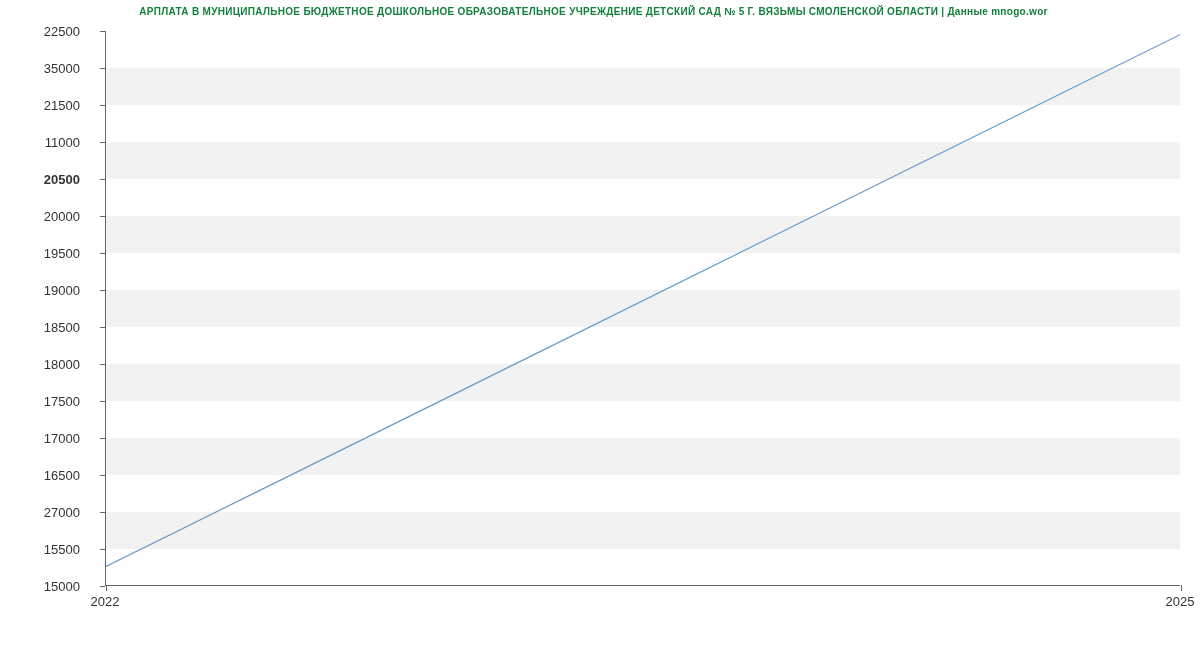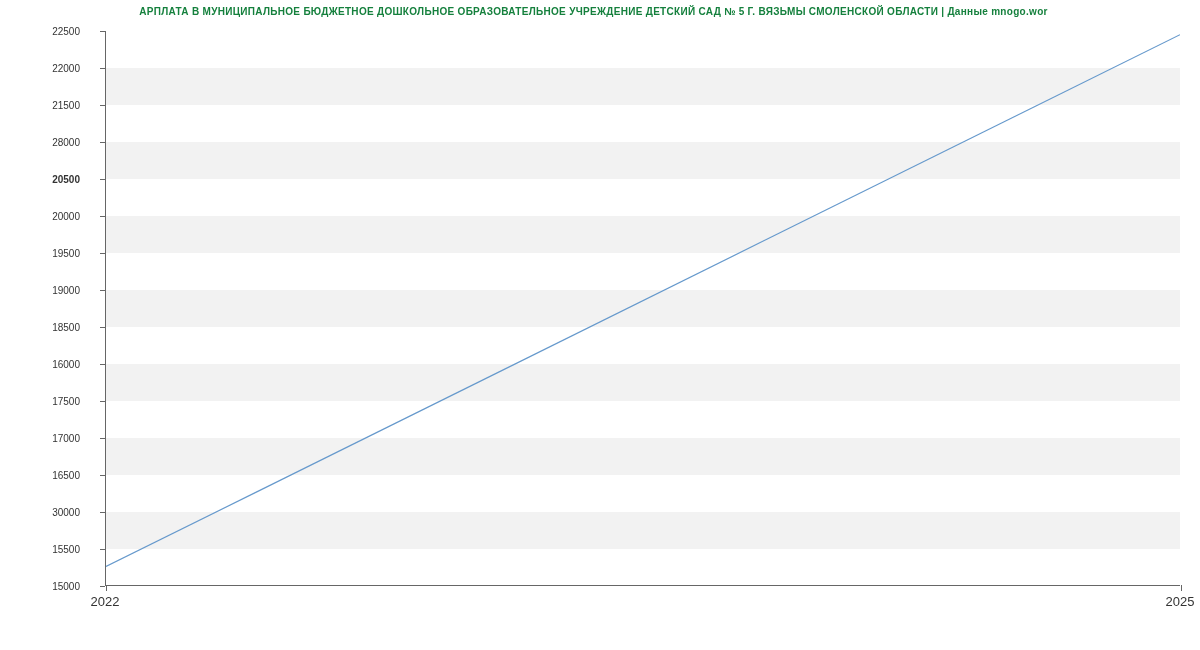--- a/index.html
+++ b/index.html
@@ -43,21 +43,21 @@
     .y-tick {
       position: absolute;
       left: 90px;
       width: 5px;
       height: 1px;
       background: #666;
     }
     .y-label {
       position: absolute;
       right: 1110px;
-      font-size: 10px;
+      font-size: 13px;
       color: #333;
       text-align: left;
       transform: translateY(-50%);
     }
     .x-tick {
       position: absolute;
       bottom: -6px;
       width: 1px;
       height: 6px;
       background: #666;
@@ -100,42 +100,42 @@
       <div class="x-tick" style="left: 1075px;"></div>
       <svg class="line-svg" viewBox="0 0 1075 555" preserveAspectRatio="none">
         <path d="M0 536.5 L1075 3.7000000000000455" class="data-line"></path>
       </svg>
     </div>
 <div class="y-tick" style="top: 565px;"></div>
     <div class="y-label" style="top: 565px;">15000</div>
     <div class="y-tick" style="top: 528px;"></div>
     <div class="y-label" style="top: 528px;">15500</div>
     <div class="y-tick" style="top: 491px;"></div>
-    <div class="y-label" style="top: 491px;">30000</div>
+    <div class="y-label" style="top: 491px;">27000</div>
     <div class="y-tick" style="top: 454px;"></div>
     <div class="y-label" style="top: 454px;">16500</div>
     <div class="y-tick" style="top: 417px;"></div>
     <div class="y-label" style="top: 417px;">17000</div>
     <div class="y-tick" style="top: 380px;"></div>
     <div class="y-label" style="top: 380px;">17500</div>
     <div class="y-tick" style="top: 343px;"></div>
-    <div class="y-label" style="top: 343px;">16000</div>
+    <div class="y-label" style="top: 343px;">18000</div>
     <div class="y-tick" style="top: 306px;"></div>
     <div class="y-label" style="top: 306px;">18500</div>
     <div class="y-tick" style="top: 269px;"></div>
     <div class="y-label" style="top: 269px;">19000</div>
     <div class="y-tick" style="top: 232px;"></div>
     <div class="y-label" style="top: 232px;">19500</div>
     <div class="y-tick" style="top: 195px;"></div>
     <div class="y-label" style="top: 195px;">20000</div>
     <div class="y-tick" style="top: 158px;"></div>
     <div class="y-label" style="top: 158px; font-weight: bold;">20500</div>
     <div class="y-tick" style="top: 121px;"></div>
-    <div class="y-label" style="top: 121px;">28000</div>
+    <div class="y-label" style="top: 121px;">11000</div>
     <div class="y-tick" style="top: 84px;"></div>
     <div class="y-label" style="top: 84px; margin-left: 8px;">21500</div>
     <div class="y-tick" style="top: 47px;"></div>
-    <div class="y-label" style="top: 47px;">22000</div>
+    <div class="y-label" style="top: 47px;">35000</div>
     <div class="y-tick" style="top: 10px;"></div>
     <div class="y-label" style="top: 10px;">22500</div>
     <div class="x-label" style="left: 95px; top: 573px;">2022</div>
     <div class="x-label" style="left: 1170px; top: 573px;">2025</div>
   </div>
 
 </body></html>

